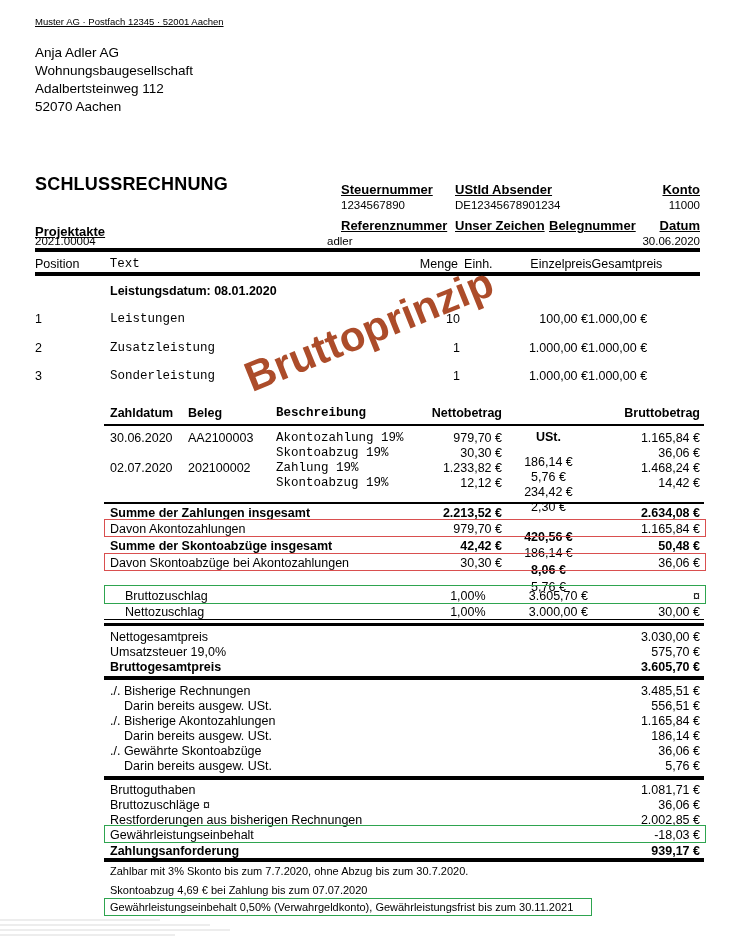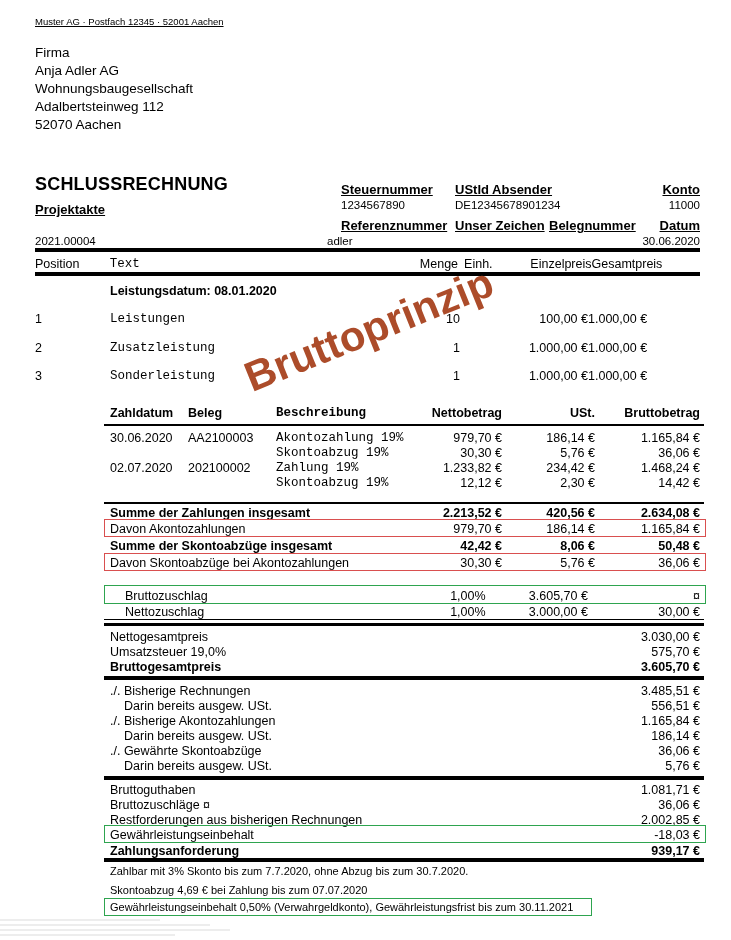--- a/index.html
+++ b/index.html
@@ -13,21 +13,21 @@
   .rule{position:absolute;background:#000;}
   
   .irow{position:absolute;left:35px;width:665px;display:flex;font-size:12.5px;line-height:14px;white-space:nowrap;}
   .ci-pos{width:75px;}.ci-text{width:198px;font-family:Liberation Mono, monospace;}.ci-menge{width:152px;text-align:right;}
   .ci-einzel{width:128px;text-align:right;}.ci-ges{width:109px;}
   .split{display:flex;justify-content:space-between;text-align:left;padding-left:6px;}
   .ld{position:absolute;left:110px;font-weight:bold;font-size:12.5px;white-space:nowrap;}
   
   .prow{position:absolute;left:110px;width:590px;display:flex;font-size:12.5px;line-height:14px;white-space:nowrap;}
   .cp-zd{width:78px;}.cp-bg{width:88px;}.cp-bs{width:116px;font-family:Liberation Mono, monospace;}
-  .cp-n{width:110px;text-align:right;}.cp-u{width:93px;text-align:right;}.cp-b{width:105px;text-align:right;}
+  .cp-n{width:110px;text-align:right;}.cp-u{width:93px;text-align:center;margin-top:24px;}.cp-b{width:105px;text-align:right;}
   .cs-lbl{width:282px;}
   
   .cz-lbl{width:250px;margin-left:15px;}.cz-pct{width:120px;text-align:right;}.cz-base{width:105px;text-align:right;}.cz-amt{width:115px;text-align:right;}
   
   .arow{position:absolute;left:110px;width:590px;display:flex;justify-content:space-between;
         font-size:12.5px;line-height:14px;white-space:nowrap;}
   .ind{padding-left:14px;}
   .bold{font-weight:bold;}
   
   .box{position:absolute;border:1.5px solid;background:transparent;box-sizing:border-box;}
@@ -41,37 +41,36 @@
   .frow{position:absolute;left:110px;font-size:11px;white-space:nowrap;}
   .stripe{position:absolute;left:0;height:2px;background:#ededed;}
 </style>
 </head>
 <body>
 
 <div class="page">
 
   <div class="sender">Muster AG · Postfach 12345 · 52001 Aachen</div>
   <div class="recipient">
-    <div>Firma</div>
     <div>Anja Adler AG</div>
     <div>Wohnungsbaugesellschaft</div>
     <div>Adalbertsteinweg 112</div>
     <div>52070 Aachen</div>
   </div>
 
   <div class="title">SCHLUSSRECHNUNG</div>
 
   <div class="mlabel" style="left:341px;top:182px">Steuernummer</div>
   <div class="mval" style="left:341px;top:199px">1234567890</div>
   <div class="mlabel" style="left:455px;top:182px">UStId Absender</div>
   <div class="mval" style="left:455px;top:199px">DE12345678901234</div>
   <div class="mlabel" style="right:31px;top:182px">Konto</div>
   <div class="mval" style="right:31px;top:199px">11000</div>
 
-  <div class="mlabel" style="left:35px;top:202px">Projektakte</div>
+  <div class="mlabel" style="left:35px;top:224px">Projektakte</div>
   <div class="mval" style="left:35px;top:235px">2021.00004</div>
   <div class="mlabel" style="left:341px;top:218px">Referenznummer</div>
   <div class="mval" style="left:327px;top:235px">adler</div>
   <div class="mlabel" style="left:455px;top:218px">Unser Zeichen</div>
   <div class="mval" style="left:455px;top:235px"></div>
   <div class="mlabel" style="left:549px;top:218px">Belegnummer</div>
   <div class="mval" style="left:549px;top:235px"></div>
   <div class="mlabel" style="right:31px;top:218px">Datum</div>
   <div class="mval" style="right:31px;top:235px">30.06.2020</div>
 

